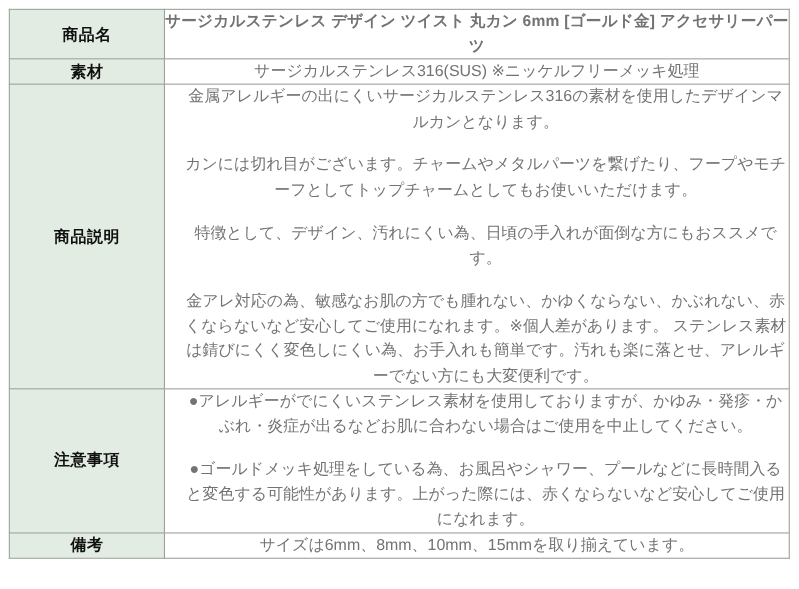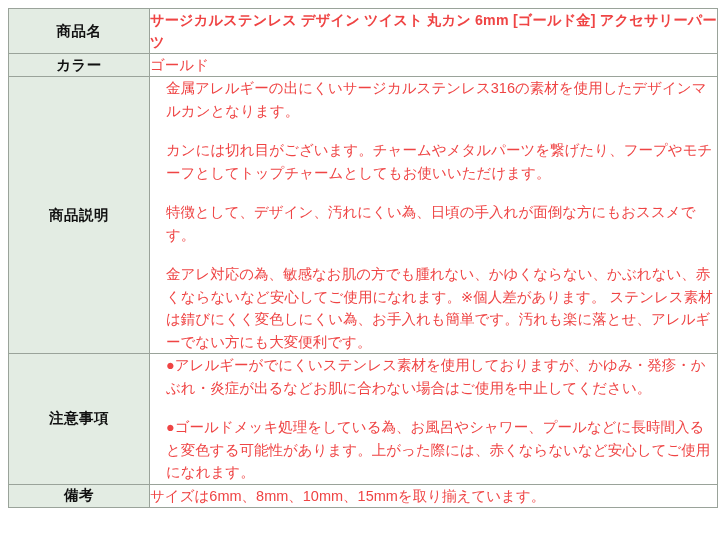--- a/index.html
+++ b/index.html
@@ -37,23 +37,24 @@
     text-align: center;
     font-weight: bold;
     font-size: 14.5px;
     color: #111111;
     letter-spacing: 0.5px;
     padding: 7px 4px;
   }
   td.value {
     background: #ffffff;
     font-size: 14.5px;
-    color: #ef4444;
+    color: #737373;
     padding: 7px 10px;
     line-height: 1.55;
+    text-align: center;
   }
   td.value.strong {
     font-weight: bold;
     letter-spacing: 0.2px;
   }
   .para {
     margin: 0 0 14px 16px;
   }
   .para:last-child {
     margin-bottom: 0;
@@ -89,25 +90,25 @@
 <div class="sheet">
   <table class="spec">
     <tbody>
 
       <tr class="row-name">
         <td class="label">商品名</td>
         <td class="value strong">サージカルステンレス デザイン ツイスト 丸カン 6mm [ゴールド金] アクセサリーパーツ</td>
       </tr>
 
 
+      <tr>
+        <td class="label">素材</td>
+        <td class="value">サージカルステンレス316(SUS) ※ニッケルフリーメッキ処理</td>
+      </tr>
 
-      <tr>
-        <td class="label">カラー</td>
-        <td class="value">ゴールド</td>
-      </tr>
 
       <tr>
         <td class="label">商品説明</td>
         <td class="value desc-cell">
           <p class="para">金属アレルギーの出にくいサージカルステンレス316の素材を使用したデザインマルカンとなります。</p>
           <p class="para">カンには切れ目がございます。チャームやメタルパーツを繋げたり、フープやモチーフとしてトップチャームとしてもお使いいただけます。</p>
           <p class="para">特徴として、デザイン、汚れにくい為、日頃の手入れが面倒な方にもおススメです。</p>
           <p class="para">金アレ対応の為、敏感なお肌の方でも腫れない、かゆくならない、かぶれない、赤くならないなど安心してご使用になれます。※個人差があります。 ステンレス素材は錆びにくく変色しにくい為、お手入れも簡単です。汚れも楽に落とせ、アレルギーでない方にも大変便利です。</p>
         </td>
       </tr>

